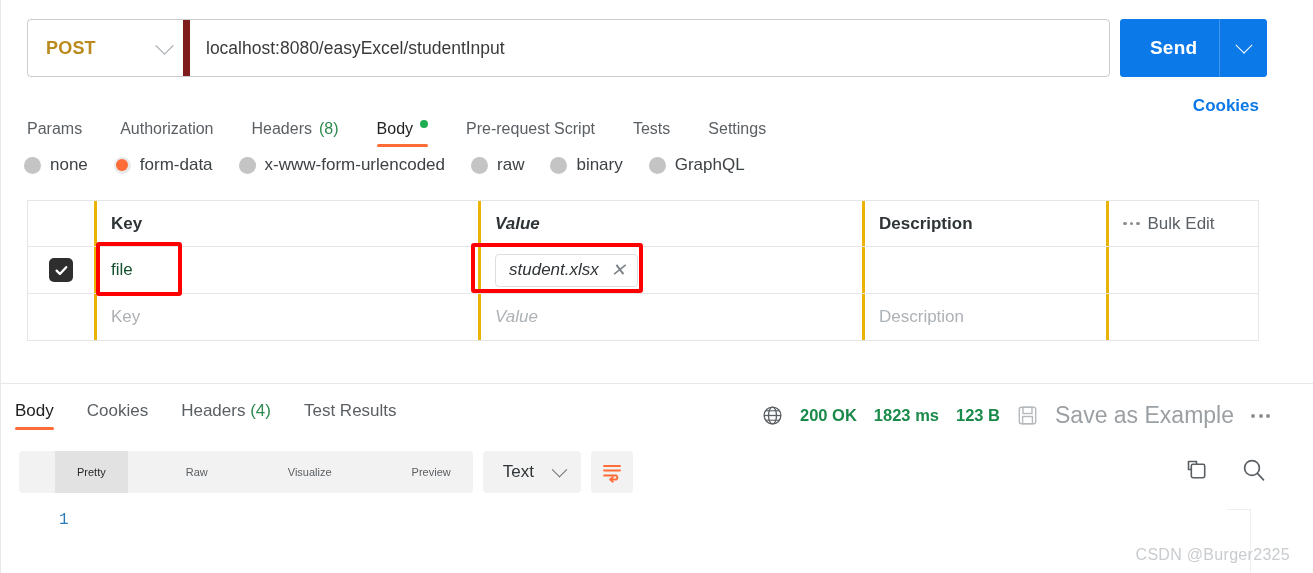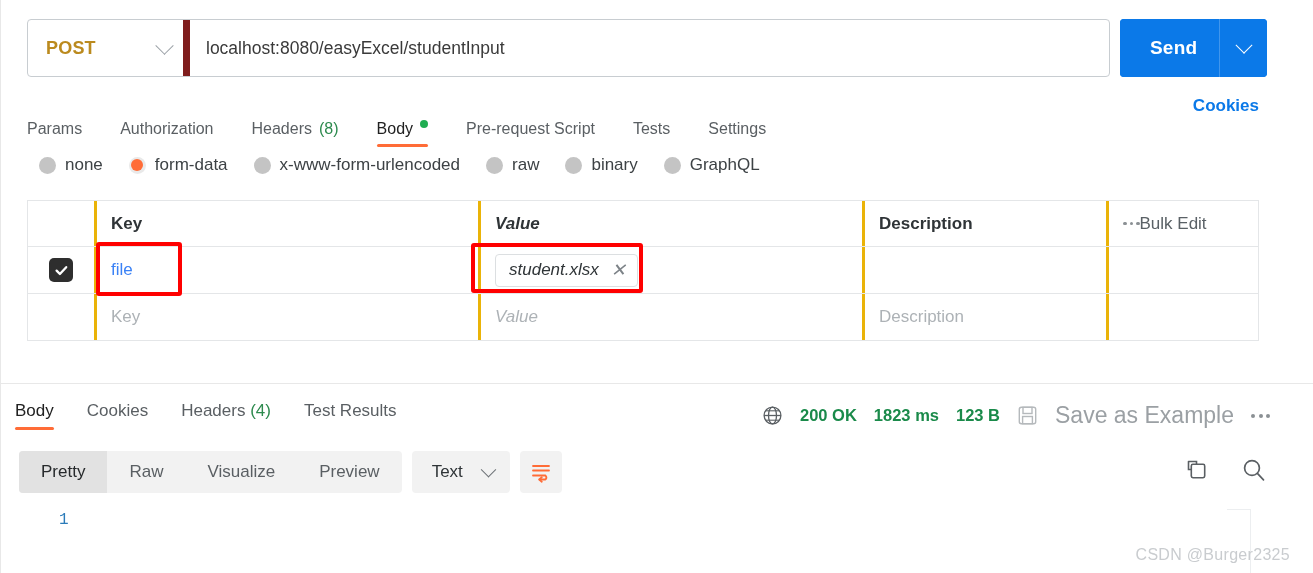--- a/index.html
+++ b/index.html
@@ -160,21 +160,21 @@
     color: #0b79e8;
     font-size: 17px;
     font-weight: bold;
     cursor: pointer;
     padding-bottom: 9px;
   }
 
   
   .radio-row {
     position: absolute;
-    left: 38px; top: 155px;
+    left: 23px; top: 155px;
     display: flex;
     align-items: center;
     gap: 0;
   }
   .radio-item {
     display: flex;
     align-items: center;
     margin-right: 26px;
     cursor: pointer;
     user-select: none;
@@ -231,25 +231,25 @@
   .c-key   { flex: 0 0 384px; }
   .c-val   { flex: 0 0 384px; font-style: italic; }
   .c-desc  { flex: 1 1 auto; }
   .c-bulk  { flex: 0 0 149px; }
 
   .hdr-text {
     font-size: 17px;
     color: #2f3437;
     font-weight: bold;
   }
-  .cell-text { font-size: 17px; color: #3b82f6; }
+  .cell-text { font-size: 17px; color: #14532d; }
   .cell-ph   { font-size: 17px; color: #adb2b6; }
 
   .bulk-wrap {
-    display: flex; align-items: center; gap: 0;
+    display: flex; align-items: center; gap: 8px;
     cursor: pointer;
   }
   .kebab {
     display: flex; gap: 3px; align-items: center;
   }
   .kebab i {
     width: 3.5px; height: 3.5px; border-radius: 50%;
     background: #8b9094; display: block;
   }
   .bulk-label { font-size: 17px; color: #5a6166; }
@@ -354,27 +354,28 @@
     gap: 10px;
   }
   .segbar {
     display: flex;
     background: #f2f2f2;
     border-radius: 4px;
     overflow: hidden;
     height: 42px;
   }
   .seg {
-    font-size: 17px;
+    font-size: 11px;
     color: #5a5f63;
     padding: 0 22px;
     display: flex; align-items: center;
     cursor: pointer;
     background: transparent;
     white-space: nowrap;
+    margin-left: 36px;
   }
   .seg.active { background: #e2e2e2; color: #26292b; }
 
   .fmt-select {
     display: flex; align-items: center; gap: 20px;
     background: #f2f2f2;
     border-radius: 4px;
     height: 42px;
     padding: 0 16px 0 20px;
     cursor: pointer;

